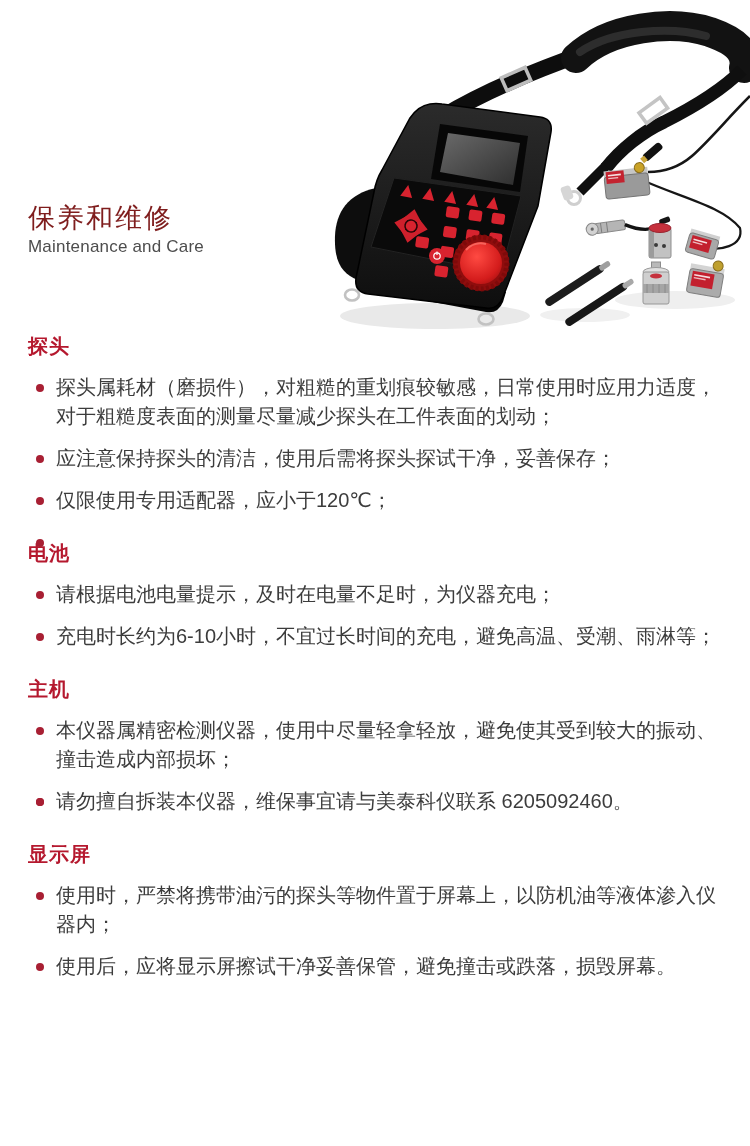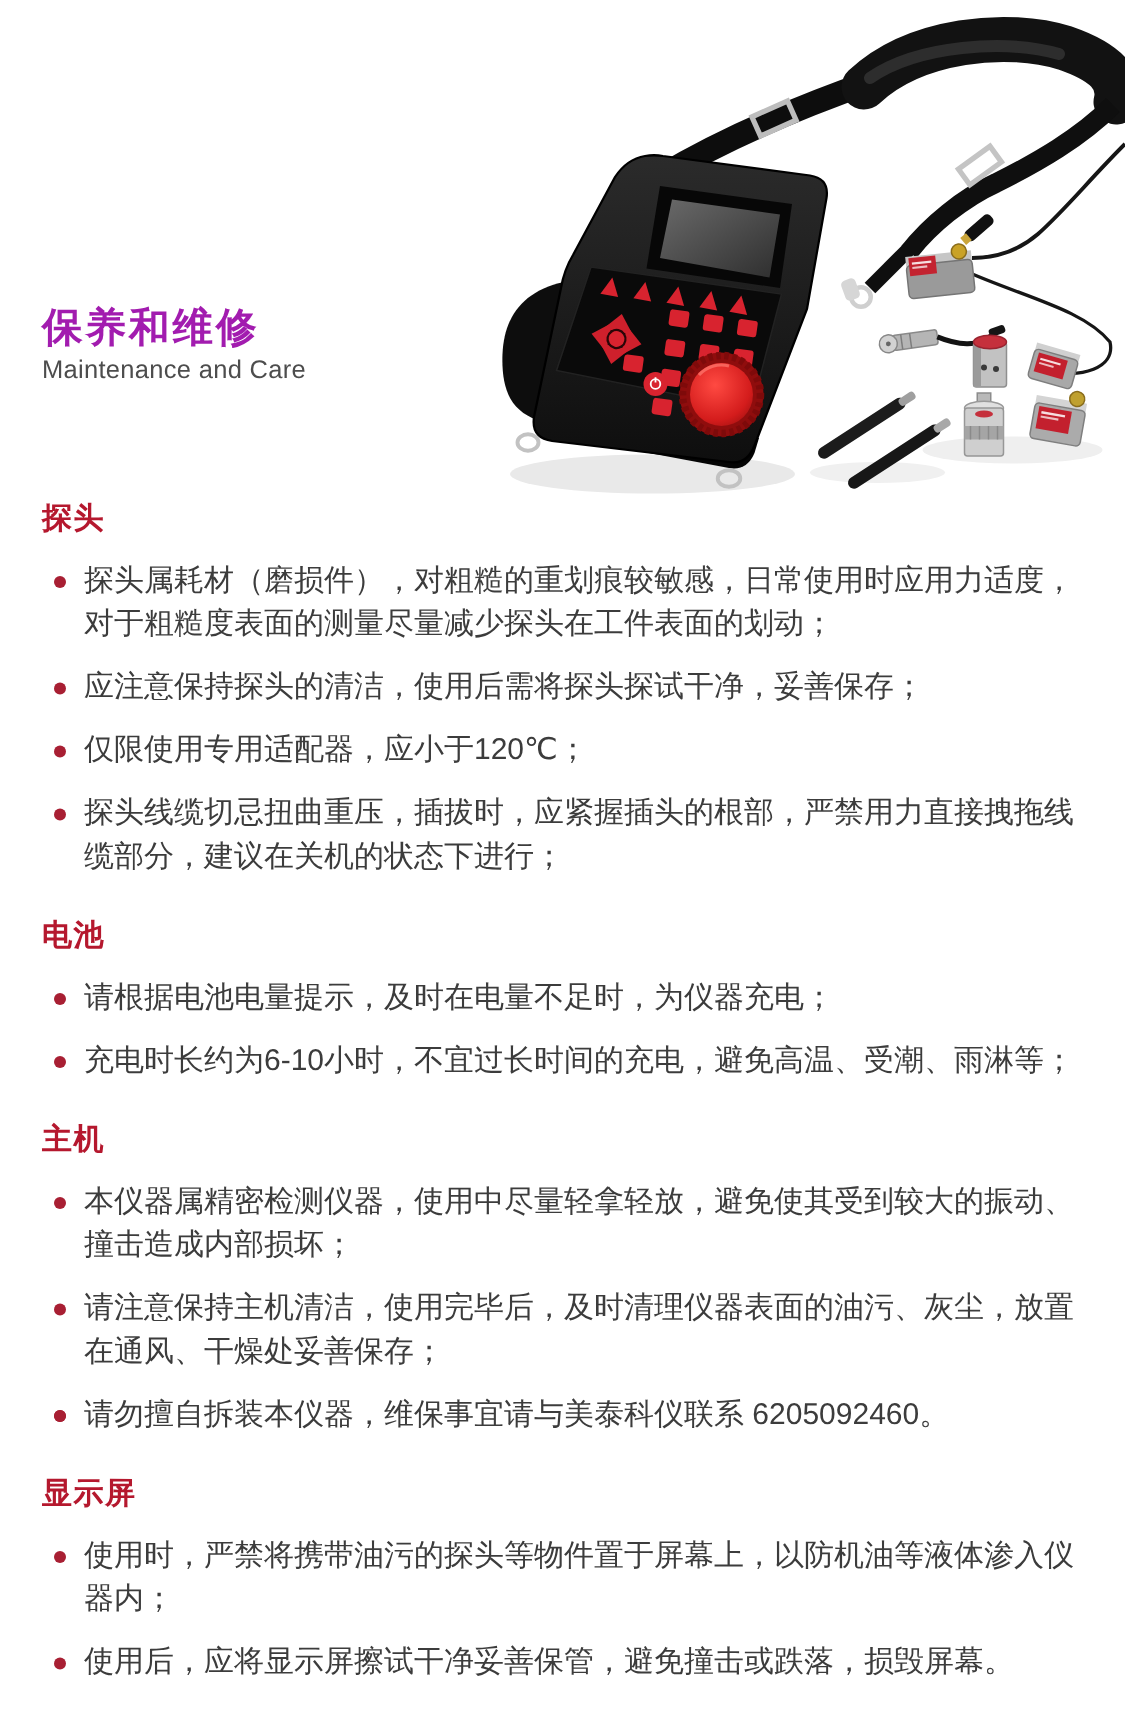--- a/index.html
+++ b/index.html
@@ -6,21 +6,21 @@
   body{
     width:750px;height:1146px;position:relative;overflow:hidden;
     background:#ffffff;
     font-family:"Liberation Sans","DejaVu Sans",sans-serif;
   }
   
   .photo{position:absolute;top:0;left:290px;width:460px;height:340px;}
   
   .title-block{position:absolute;left:28px;top:202px;}
   .title{
-    font-size:27px;font-weight:bold;color:#a21caf;
+    font-size:27px;font-weight:normal;color:#7f1d1d;
     letter-spacing:2px;line-height:32px;
   }
   .subtitle{font-size:17px;color:#4d4d4d;margin-top:3px;letter-spacing:0.2px;}
   
   .content{position:absolute;left:28px;top:332px;width:700px;}
   .sec h2{
     font-size:20px;font-weight:bold;color:#b5182e;
     margin:24px 0 8px 0;line-height:28px;letter-spacing:1px;
   }
   .sec:first-child h2{margin-top:0;}
@@ -211,35 +211,34 @@
   <div class="subtitle">Maintenance and Care</div>
 </div>
 
 <div class="content">
   <div class="sec">
     <h2>探头</h2>
     <ul>
         <li><span class="bullet"></span><span>探头属耗材（磨损件），对粗糙的重划痕较敏感，日常使用时应用力适度，对于粗糙度表面的测量尽量减少探头在工件表面的划动；</span></li>
         <li><span class="bullet"></span><span>应注意保持探头的清洁，使用后需将探头探试干净，妥善保存；</span></li>
         <li><span class="bullet"></span><span>仅限使用专用适配器，应小于120℃；</span></li>
-        <li><span class="bullet"></span><span>探头线缆切忌扭曲重压，插拔时，应紧握插头的根部，严禁用力直接拽拖线缆部分，建议在关机的状态下进行；</span></li>
+        <li><span class="bullet"></span></li>
       </ul>
   </div>
   <div class="sec">
     <h2>电池</h2>
     <ul>
         <li><span class="bullet"></span><span>请根据电池电量提示，及时在电量不足时，为仪器充电；</span></li>
         <li><span class="bullet"></span><span>充电时长约为6-10小时，不宜过长时间的充电，避免高温、受潮、雨淋等；</span></li>
       </ul>
   </div>
   <div class="sec">
     <h2>主机</h2>
     <ul>
         <li><span class="bullet"></span><span>本仪器属精密检测仪器，使用中尽量轻拿轻放，避免使其受到较大的振动、撞击造成内部损坏；</span></li>
-        <li><span class="bullet"></span><span>请注意保持主机清洁，使用完毕后，及时清理仪器表面的油污、灰尘，放置在通风、干燥处妥善保存；</span></li>
         <li><span class="bullet"></span></li>
         <li><span class="bullet"></span><span>请勿擅自拆装本仪器，维保事宜请与美泰科仪联系 6205092460。</span></li>
       </ul>
   </div>
   <div class="sec">
     <h2>显示屏</h2>
     <ul>
         <li><span class="bullet"></span><span>使用时，严禁将携带油污的探头等物件置于屏幕上，以防机油等液体渗入仪器内；</span></li>
         <li><span class="bullet"></span><span>使用后，应将显示屏擦试干净妥善保管，避免撞击或跌落，损毁屏幕。</span></li>
       </ul>

